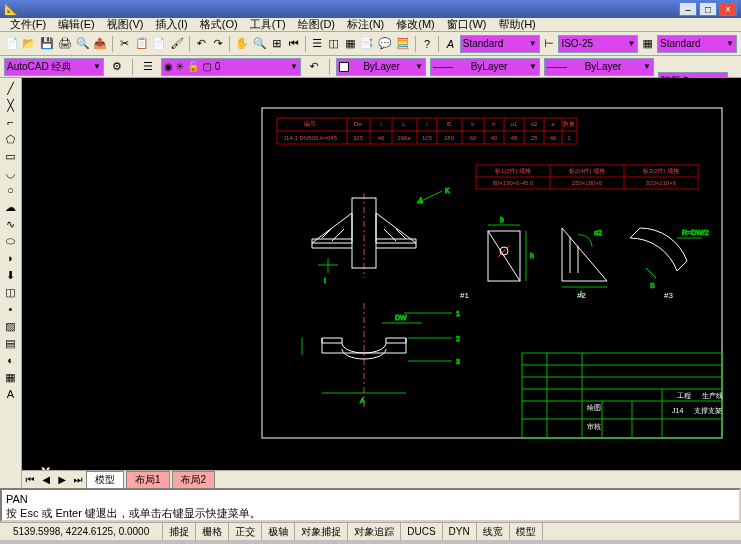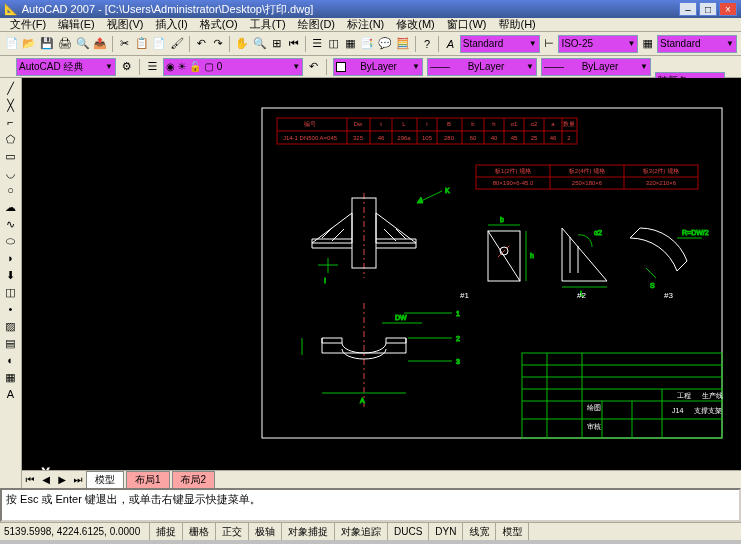--- a/index.html
+++ b/index.html
@@ -8,41 +8,40 @@
 .titlebar .icon { margin-right: 4px; }
 .titlebar .spacer { flex: 1; }
 .titlebar .winbtn { width: 18px; height: 14px; background: #dce4f0; color: #000; display: inline-flex; align-items: center; justify-content: center; margin-left: 2px; border: 1px solid #5a7edc; font-size: 10px; cursor: pointer; }
 .menubar { height: 14px; background: #ece9d8; display: flex; align-items: center; padding: 0 4px; font-size: 11px; border-bottom: 1px solid #aca899; }
 .menubar span { padding: 2px 6px; cursor: pointer; }
 .toolbar { height: 24px; background: #ece9d8; display: flex; align-items: center; padding: 0 4px; border-bottom: 1px solid #aca899; gap: 2px; }
 .tbtn { width: 18px; height: 18px; border: 1px solid transparent; display: inline-flex; align-items: center; justify-content: center; cursor: pointer; font-size: 11px; }
 .tsep { width: 1px; height: 16px; background: #aca899; margin: 0 2px; }
 .tdrop { height: 18px; font-size: 10px; border: 1px solid #7f9db9; background: #d946ef; padding: 0 2px; min-width: 80px; display: inline-flex; align-items: center; justify-content: space-between; cursor: pointer; }
 .tdrop .arrow { font-size: 8px; margin-left: 4px; }
-.workspace-row { height: 22px; background: #ece9d8; display: flex; align-items: center; padding: 0 16px; border-bottom: 1px solid #aca899; gap: 4px; }
+.workspace-row { height: 22px; background: #ece9d8; display: flex; align-items: center; padding: 0 4px; border-bottom: 1px solid #aca899; gap: 4px; }
 .main { display: flex; height: 410px; background: #000; }
 .left-toolbar { width: 22px; background: #ece9d8; border-right: 1px solid #aca899; display: flex; flex-direction: column; align-items: center; padding-top: 2px; gap: 1px; }
 .left-toolbar .tbtn { width: 18px; height: 16px; }
 .canvas { flex: 1; background: #000; position: relative; overflow: hidden; }
 .canvas svg { position: absolute; top: 0; left: 0; }
 .tabs-row { position: absolute; bottom: 0; left: 0; right: 0; height: 18px; background: #ece9d8; border-top: 1px solid #aca899; display: flex; align-items: center; font-size: 10px; }
 .tabs-row .navbtn { width: 16px; text-align: center; cursor: pointer; }
 .tabs-row .tab { padding: 1px 8px; background: #fff; border: 1px solid #888; margin-right: 2px; cursor: pointer; }
 .tabs-row .tab.inactive { background: #fca5a5; }
 .cmdline { height: 34px; background: #fff; border: 2px inset #d4d0c8; padding: 2px 4px; font-size: 11px; font-family: SimSun, monospace; line-height: 14px; }
 .statusbar { height: 18px; background: #ece9d8; border-top: 1px solid #aca899; display: flex; align-items: center; font-size: 10px; }
 .statusbar .cell { padding: 0 6px; border-right: 1px solid #aca899; height: 100%; display: inline-flex; align-items: center; cursor: pointer; }
-.statusbar .coords { padding: 0 4px; border-right: 1px solid #aca899; height: 100%; display: inline-flex; align-items: center; min-width: 150px; }
+.statusbar .coords { padding: 0 13px; border-right: 1px solid #aca899; height: 100%; display: inline-flex; align-items: center; min-width: 150px; }
 </style>
 </head>
 <body>
 
 <div class="titlebar">
   <span class="icon">📐</span>
-  <span>AutoCAD 2007 - [C:\Users\Administrator\Desktop\打印.dwg]</span>
   <span class="spacer"></span>
   <span class="winbtn">–</span>
   <span class="winbtn">□</span>
   <span class="winbtn" style="background:#e74c3c;color:#fff;">×</span>
 </div>
 
 <div class="menubar">
   <span>文件(F)</span>
   <span>编辑(E)</span>
   <span>视图(V)</span>
@@ -348,20 +347,21 @@
       <span class="navbtn">▶</span>
       <span class="navbtn">⏭</span>
       <span class="tab">模型</span>
       <span class="tab inactive">布局1</span>
       <span class="tab inactive">布局2</span>
     </div>
   </div>
 </div>
 
 <div class="cmdline">
+  <div>PAN</div>
   <div>按 Esc 或 Enter 键退出，或单击右键显示快捷菜单。</div>
 </div>
 
 <div class="statusbar">
   <span class="coords">5139.5998, 4224.6125, 0.0000</span>
   <span class="cell">捕捉</span>
   <span class="cell">栅格</span>
   <span class="cell">正交</span>
   <span class="cell">极轴</span>
   <span class="cell">对象捕捉</span>

